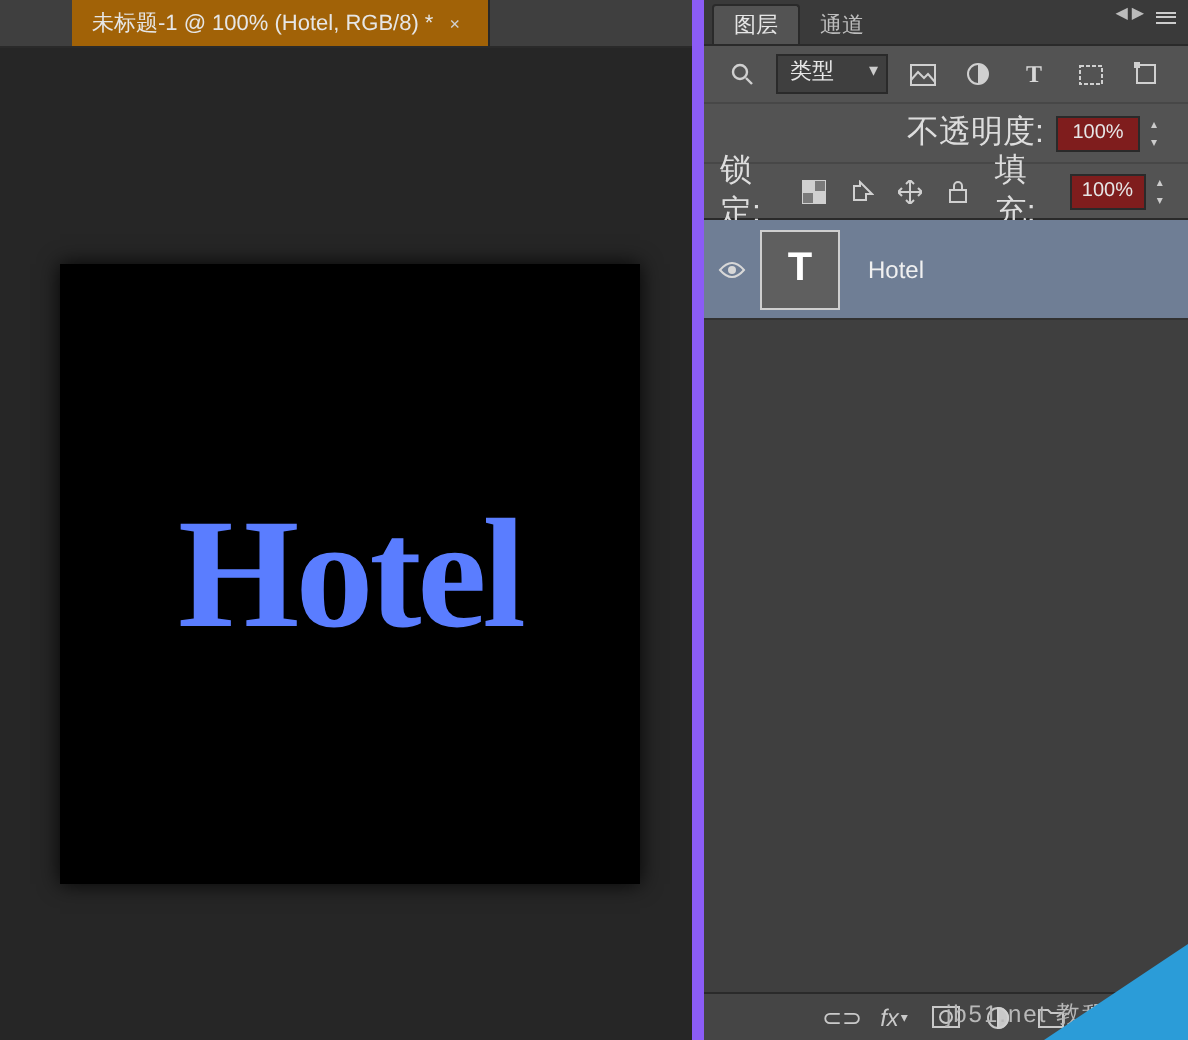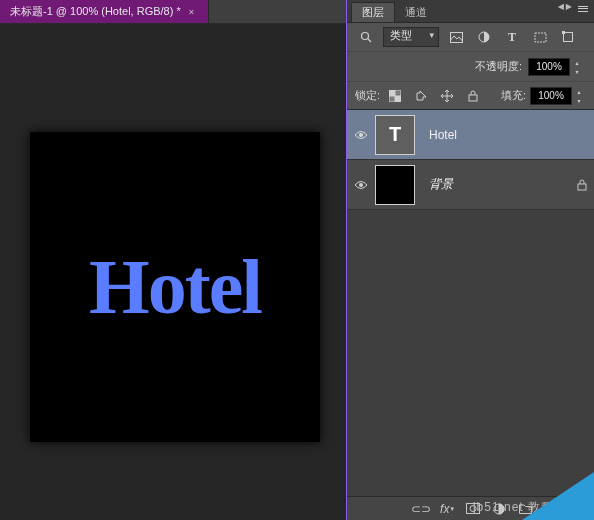--- a/index.html
+++ b/index.html
@@ -1,49 +1,49 @@
 <!DOCTYPE html>
 <html><head>
 <meta charset="utf-8">
 <style>
   * { box-sizing: border-box; margin: 0; padding: 0; font-family: "Segoe UI", Tahoma, sans-serif; }
   body { width: 594px; height: 520px; background: #4a4a4a; overflow: hidden; position: relative; }
 
   
   .tabbar { height: 24px; background: #3f3f3f; display: flex; align-items: center; border-bottom: 1px solid #2a2a2a; }
-  .tab { height: 100%; padding: 0 14px 0 10px; display: flex; align-items: center; color: #e6e6e6; font-size: 11px; background: #701a75; border-right: 1px solid #282828; position: relative; }
+  .tab { height: 100%; padding: 0 14px 0 10px; display: flex; align-items: center; color: #e6e6e6; font-size: 11px; background: #a16207; border-right: 1px solid #282828; position: relative; margin-left: 36px; }
   .tab .close { margin-left: 8px; color: #cfcfcf; font-size: 9px; }
 
   
   .workspace { position: absolute; top: 24px; left: 0; right: 248px; bottom: 0; background: #262626; }
   .canvas { position: absolute; top: 108px; left: 30px; width: 290px; height: 310px; background: #000; box-shadow: 0 0 10px rgba(0,0,0,0.9); }
   .canvas-text { position: absolute; top: 50%; left: 50%; transform: translate(-50%,-50%); font-family: "Palatino Linotype", "Book Antiqua", Georgia, serif; font-weight: 700; color: #5a7dff; font-size: 78px; letter-spacing: -2px; }
   .watermark-triangle { position: absolute; bottom: 0; right: 0; width: 0; height: 0; border-style: solid; border-width: 0 0 48px 72px; border-color: transparent transparent #2b9cd8 transparent; }
   .watermark-text { position: absolute; bottom: 4px; right: 40px; color: #b8b8b8; font-size: 12px; letter-spacing: 1px; }
 
   
-  .panel { position: absolute; top: 0; right: 0; width: 248px; height: 100%; background: #535353; display: flex; flex-direction: column; border-left: 1px solid #8b5cf6; }
+  .panel { position: absolute; top: 0; right: 0; width: 248px; height: 100%; background: #535353; display: flex; flex-direction: column; border-left: 6px solid #8b5cf6; }
   .panel-header { height: 22px; display: flex; align-items: flex-end; background: #3a3a3a; padding-left: 4px; position: relative; }
   .panel-collapse { position:absolute; top:2px; right:22px; display:flex; gap:2px; }
   .panel-collapse span { color:#bbb; font-size:8px; }
   .panel-menu-btn { position:absolute; top:3px; right:4px; width:14px; height:12px; display:flex; flex-direction:column; justify-content:space-around; padding:2px; }
   .panel-menu-btn span { height:1px; background:#ccc; }
   .ptab { height: 20px; padding: 0 10px; font-size: 11px; color: #e6e6e6; display: flex; align-items: center; border-radius: 2px 2px 0 0; }
   .ptab.active { background: #535353; border: 1px solid #2a2a2a; border-bottom: none; }
   .ptab.inactive { color: #bdbdbd; margin-top: 32px; }
 
   
   .row { height: 30px; display: flex; align-items: center; padding: 0 8px; gap: 6px; border-bottom: 1px solid #474747; }
   .sep-top { border-top: 1px solid #2a2a2a; }
   .dd { height: 20px; background: #3f3f3f; border: 1px solid #2a2a2a; color: #e6e6e6; font-size: 11px; display: flex; align-items: center; padding: 0 18px 4px 6px; position: relative; }
   .dd:after { content: "▾"; position: absolute; right: 4px; top: 2px; font-size: 9px; color: #ccc; }
   .iconbtn { width: 22px; height: 20px; display: flex; align-items: center; justify-content: center; color: #d7d7d7; font-size: 12px; }
   .iconbtn svg { stroke:#d0d0d0; fill:none; }
-  .label { font-size: 11px; color: #ddd; }
-  .valuebox { width: 42px; height: 18px; background: #000000; border: 1px solid #2a2a2a; color: #e6e6e6; font-size: 10px; display: flex; align-items: center; justify-content: center; position: relative; }
+  .label { font-size: 16px; color: #ddd; }
+  .valuebox { width: 42px; height: 18px; background: #7f1d1d; border: 1px solid #2a2a2a; color: #e6e6e6; font-size: 10px; display: flex; align-items: center; justify-content: center; position: relative; }
   .valuebox .step { position:absolute; right:-14px; top:0; width:12px; height:18px; display:flex; flex-direction:column; }
   .valuebox .step span { flex:1; font-size:6px; color:#ccc; text-align:center; line-height:8px; }
 
   .lockrow { height: 28px; display: flex; align-items: center; padding: 0 8px; gap: 4px; border-bottom: 1px solid #2a2a2a; }
 
   
   .layers { flex: 1; overflow: hidden; background: #3f3f3f; }
   .layer { height: 50px; display: flex; align-items: center; background: #4a4a4a; border-bottom: 1px solid #323232; }
   .layer.selected { background: #6f7e95; }
   .layer .vis { width: 28px; display:flex; justify-content:center; }
@@ -196,36 +196,20 @@
             <path d="M1 5 Q7 -2 13 5 Q7 12 1 5 Z" fill="none" stroke="#d8d8d8" stroke-width="1"></path>
             <circle cx="7" cy="5" r="2" fill="#d8d8d8"></circle>
           </svg>
       </span>
       <div class="thumb tthumb">
         <span>T</span>
       </div>
       <span class="name">Hotel</span>
     </div>
 
-    <div class="layer">
-      <span class="vis">
-        <svg width="14" height="10" viewBox="0 0 14 10">
-            <path d="M1 5 Q7 -2 13 5 Q7 12 1 5 Z" fill="none" stroke="#cfcfcf" stroke-width="1"></path>
-            <circle cx="7" cy="5" r="2" fill="#cfcfcf"></circle>
-          </svg>
-      </span>
-      <div class="thumb"></div>
-      <span class="name italic">背景</span>
-      <span class="lock light">
-        <svg width="10" height="12" viewBox="0 0 10 12">
-            <rect x="1" y="5" width="8" height="6" fill="none" stroke="#c8c8c8" stroke-width="1"></rect>
-            <path d="M3 5 L3 3 A2 2 0 0 1 7 3 L7 5" fill="none" stroke="#c8c8c8" stroke-width="1"></path>
-          </svg>
-      </span>
-    </div>
 
     <div class="empty"></div>
   </div>
 
   <div class="panel-footer">
     <span class="iconbtn light">⊂⊃</span>
     <span class="iconbtn light">
         <i>fx</i>
         <span style="font-size:7px;margin-left:1px;">▾</span>
       </span>

